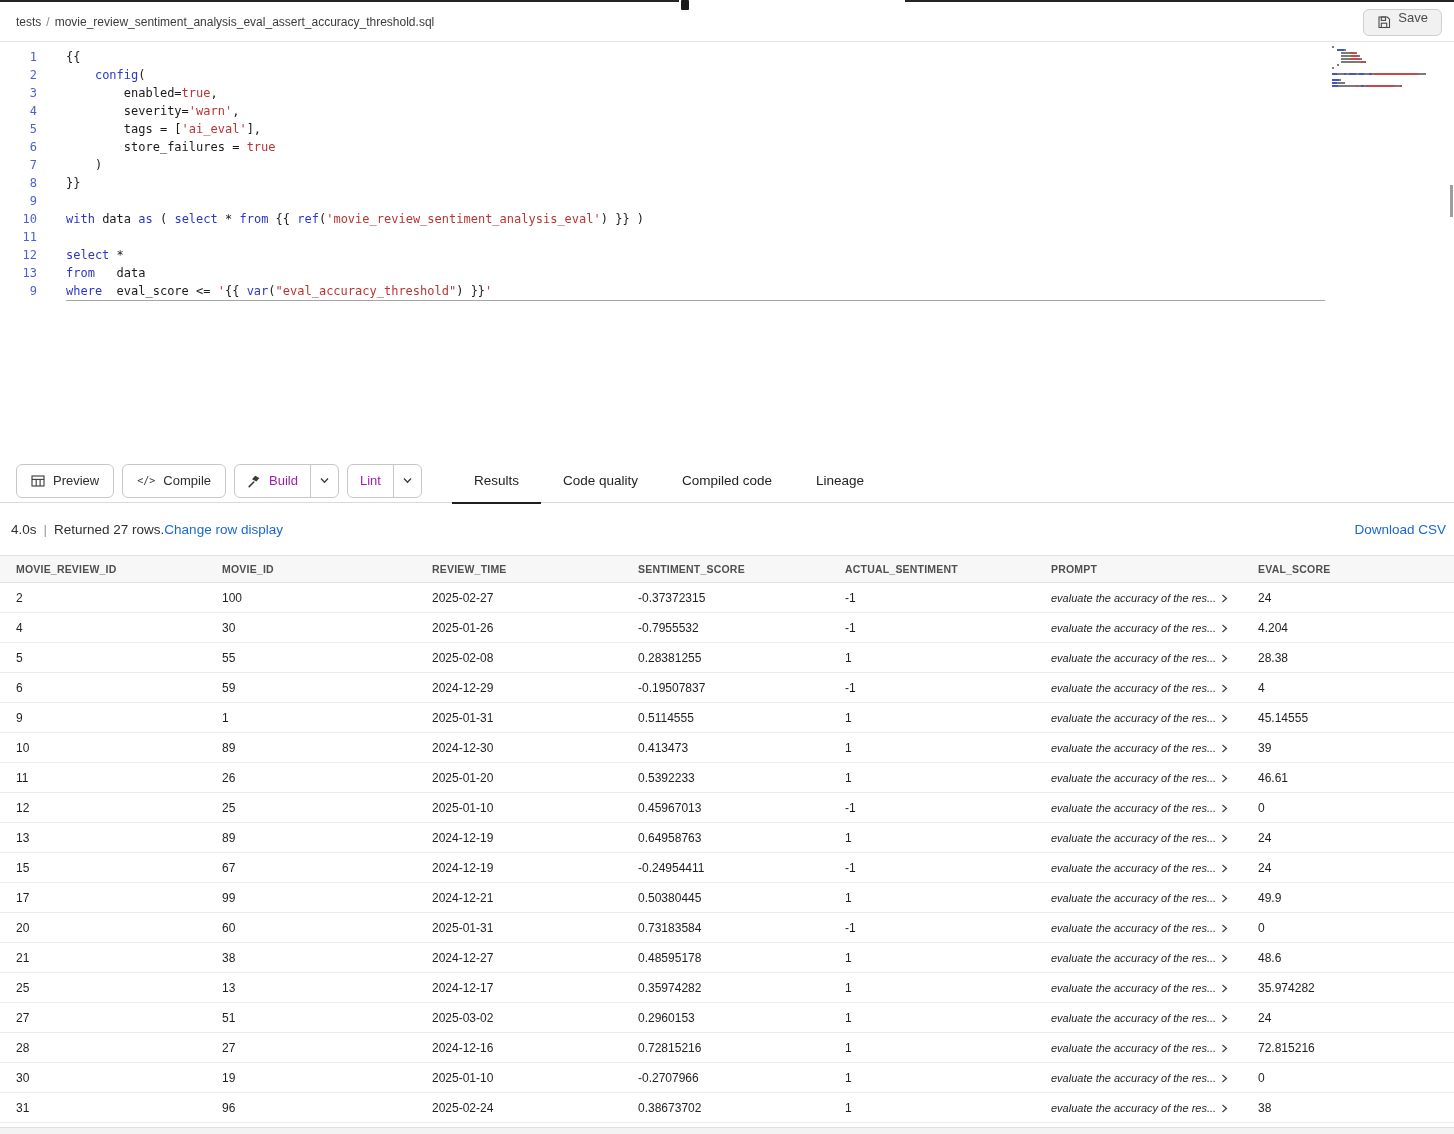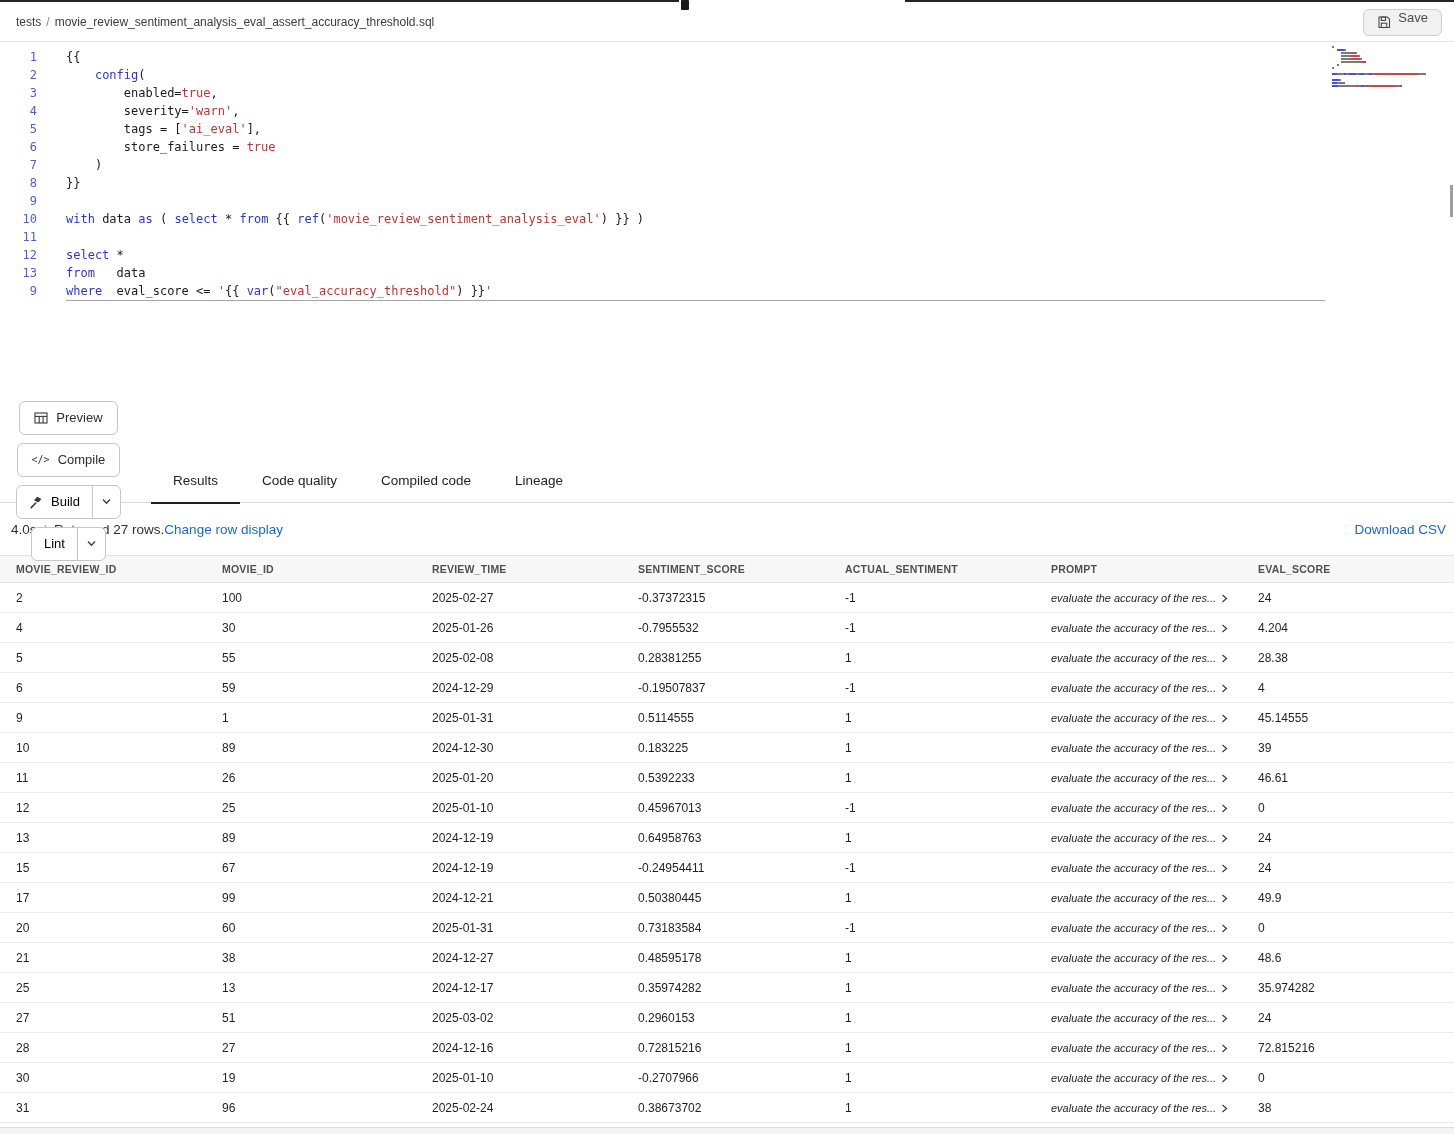--- a/index.html
+++ b/index.html
@@ -41,28 +41,28 @@
   .mini-seg { display:inline-block; height:2px; vertical-align:top; }
   .mini-w { background:transparent; }
   .mini-p { background:#7a7a7a; }
   .mini-k { background:#4553cc; }
   .mini-s { background:#c24a4a; }
   .scrollbar-thumb { position:absolute; top:143px; right:1px; width:3px; height:32px; background:#9e9e9e; }
 
   
   .toolbar { height:44px; border-bottom:1px solid #d9d9d9; display:flex; align-items:center;
     padding:0 16px; position:relative; }
-  .btn-row { display:flex; align-items:center; gap:8px;flex-direction:column; }
+  .btn-row { display:flex; align-items:center; gap:8px; }
   .btn, .split { height:34px; border:1px solid #c7c7c7; border-radius:6px; background:#fff;
     font-size:13px; color:#2e2e2e; }
   .btn { display:flex; align-items:center; gap:8px; padding:0 14px; cursor:pointer;
     font-family:"Liberation Sans", sans-serif; }
   .split { display:flex; align-items:stretch; padding:0; }
   .split-main { display:flex; align-items:center; gap:8px; padding:0 12px; background:none;
-    border:none; font-size:13px; color:#000000; cursor:pointer; font-family:"Liberation Sans", sans-serif; }
+    border:none; font-size:13px; color:#a21caf; cursor:pointer; font-family:"Liberation Sans", sans-serif; }
   .split-caret { display:flex; align-items:center; justify-content:center; width:28px;
     border:none; border-left:1px solid #c7c7c7; background:none; cursor:pointer; }
   .bicon { display:flex; align-items:center; }
   .code-glyph { font-family:"DejaVu Sans Mono", monospace; font-size:10px; color:#3a3a3a; }
 
   .tabs { display:flex; align-items:stretch; height:44px; margin-left:30px; }
   .tab { display:flex; align-items:center; padding:0 22px; font-size:13.5px; color:#232323;
     position:relative; cursor:pointer; }
   .tab.active { font-weight:normal; }
   .tab.active::after { content:""; position:absolute; left:0; right:0; bottom:-1px; height:2px;
@@ -296,21 +296,21 @@
           <td>1</td>
           <td class="prompt-cell"><span class="prompt-text">evaluate the accuracy of the res...</span><span class="prompt-expand"><svg width="7" height="9" viewBox="0 0 7 9">
                 <path d="M1.5 1 L5.5 4.5 L1.5 8" fill="none" stroke="#3c3c3c" stroke-width="1.2"></path>
               </svg></span></td>
           <td>45.14555</td>
         </tr>
         <tr>
           <td>10</td>
           <td>89</td>
           <td>2024-12-30</td>
-          <td>0.183225</td>
+          <td>0.413473</td>
           <td>1</td>
           <td class="prompt-cell"><span class="prompt-text">evaluate the accuracy of the res...</span><span class="prompt-expand"><svg width="7" height="9" viewBox="0 0 7 9">
                 <path d="M1.5 1 L5.5 4.5 L1.5 8" fill="none" stroke="#3c3c3c" stroke-width="1.2"></path>
               </svg></span></td>
           <td>39</td>
         </tr>
         <tr>
           <td>11</td>
           <td>26</td>
           <td>2025-01-20</td>

